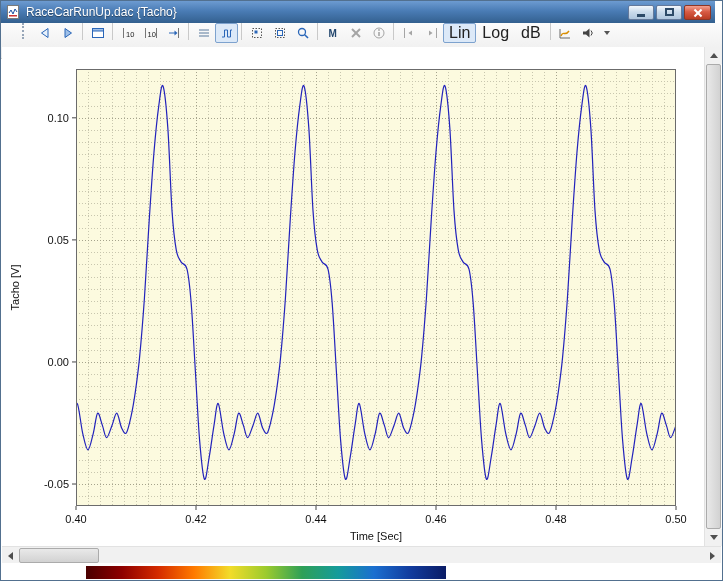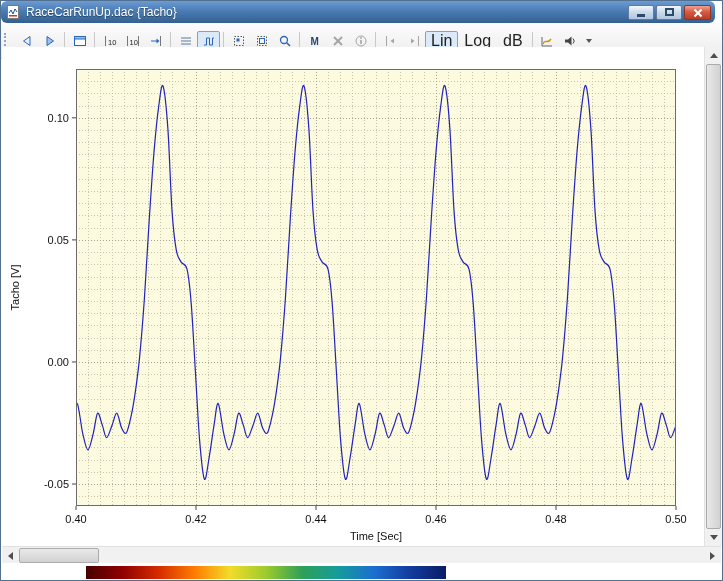--- a/index.html
+++ b/index.html
@@ -1,37 +1,37 @@
 <!DOCTYPE html>
 <html><head>
 <meta charset="utf-8">
 <style>
   html,body{margin:0;padding:0;background:#fff;}
   .window{position:relative;width:723px;height:581px;box-sizing:border-box;border:1px solid #52708F;
           background:#fff;font-family:"Liberation Sans",sans-serif;overflow:hidden;}
   
   .titlebar{position:absolute;top:0;left:0;right:7px;height:22px;box-sizing:border-box;
             background:linear-gradient(180deg,#6D9BD1 0%,#4A7CB5 45%,#33608F 100%);
-            display:flex;align-items:center;padding:0 4px;color:#fff;font-size:12px;border-radius:6px;}
+            display:flex;align-items:center;padding:0 4px;color:#fff;font-size:12px;}
   .title-text{margin-left:5px;flex:1;white-space:nowrap;overflow:hidden;text-shadow:0 1px 1px rgba(0,0,0,.45);}
   .win-btns{display:flex;gap:2px;}
   .win-btn{width:26px;height:15px;box-sizing:border-box;border:1px solid #64799B;border-radius:2px;
            background:linear-gradient(180deg,#F4F8FC,#CBDBEC 45%,#AFC6DE);
            display:flex;align-items:center;justify-content:center;}
   .win-btn.close{background:linear-gradient(180deg,#F2A08F,#D75A43 45%,#B93C23);border-color:#8C3626;width:27px;}
   .glyph-min{width:8px;height:3px;background:#2D4A68;margin-top:6px;}
   .glyph-max{width:9px;height:8px;box-sizing:border-box;border:2px solid #2D4A68;}
   .glyph-close{position:relative;width:9px;height:9px;}
   .glyph-close::before,.glyph-close::after{content:"";position:absolute;left:4px;top:0;width:2px;height:10px;background:#fff;}
   .glyph-close::before{transform:rotate(45deg);}
   .glyph-close::after{transform:rotate(-45deg);}
   
   .toolbar{position:absolute;top:22px;left:0;right:0;height:36px;box-sizing:border-box;
            background:linear-gradient(180deg,#FCFCFC,#ECECEC);border-bottom:1px solid #CFCFCF;
-           display:flex;align-items:center;padding:0 0;}
+           display:flex;align-items:flex-start;padding:0 18px;}
   .grip{width:4px;height:16px;border-left:2px dotted #97A6B8;margin:0 5px 0 3px;}
   .tb-btn{width:23px;height:20px;box-sizing:border-box;display:flex;align-items:center;justify-content:center;
           border:1px solid transparent;border-radius:2px;flex:0 0 auto;}
   .tb-btn.pressed{border-color:#7DA2CE;background:#DCE9F8;}
   .tb-btn.textbtn{width:auto;padding:0 5px;font-size:16px;color:#222;}
   .tb-sep{width:1px;height:17px;background:#C9C9C9;margin:0 3px;flex:0 0 auto;}
   .tb-btn svg{display:block;}
   .chevron-down{width:0;height:0;border-left:3px solid transparent;border-right:3px solid transparent;border-top:4px solid #555;}
   
   .chart-area{position:absolute;left:1px;top:46px;width:703px;height:499px;background:#fff;}

